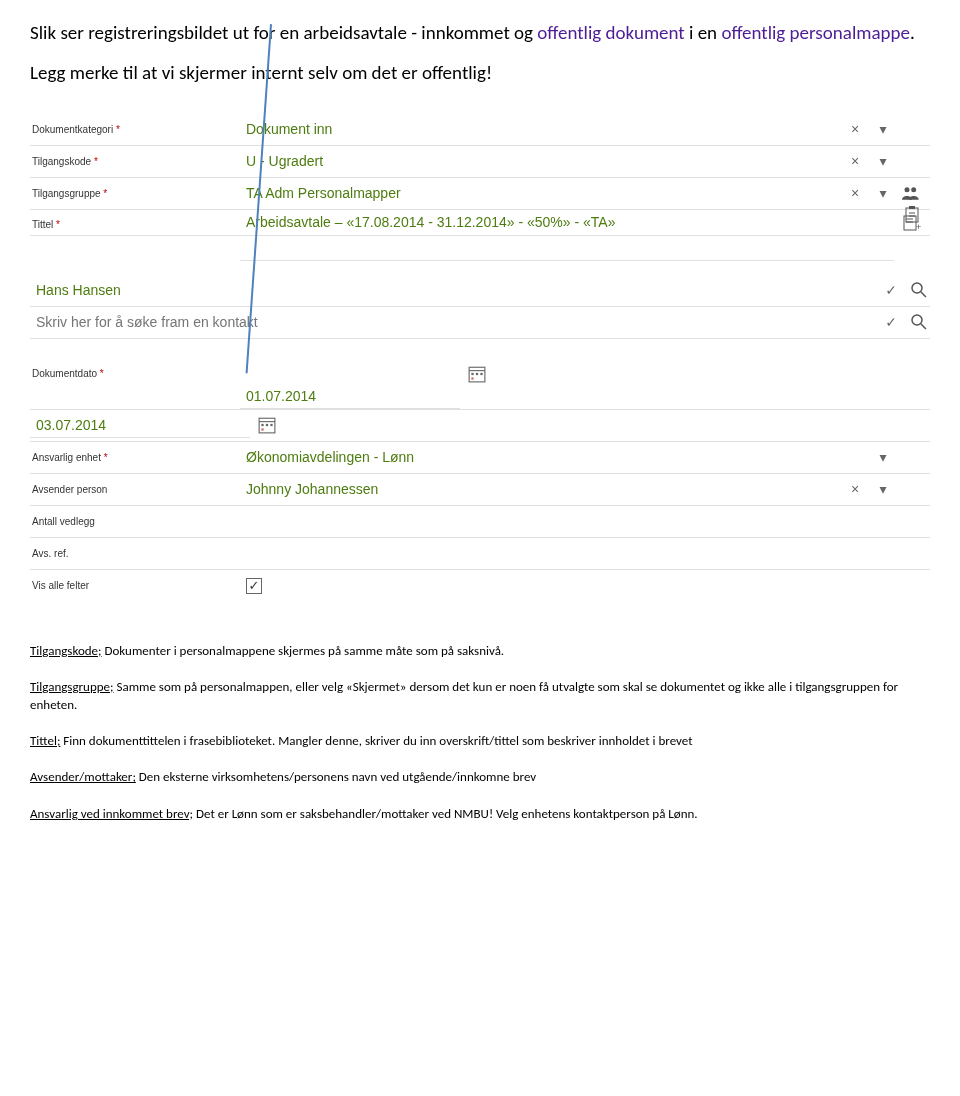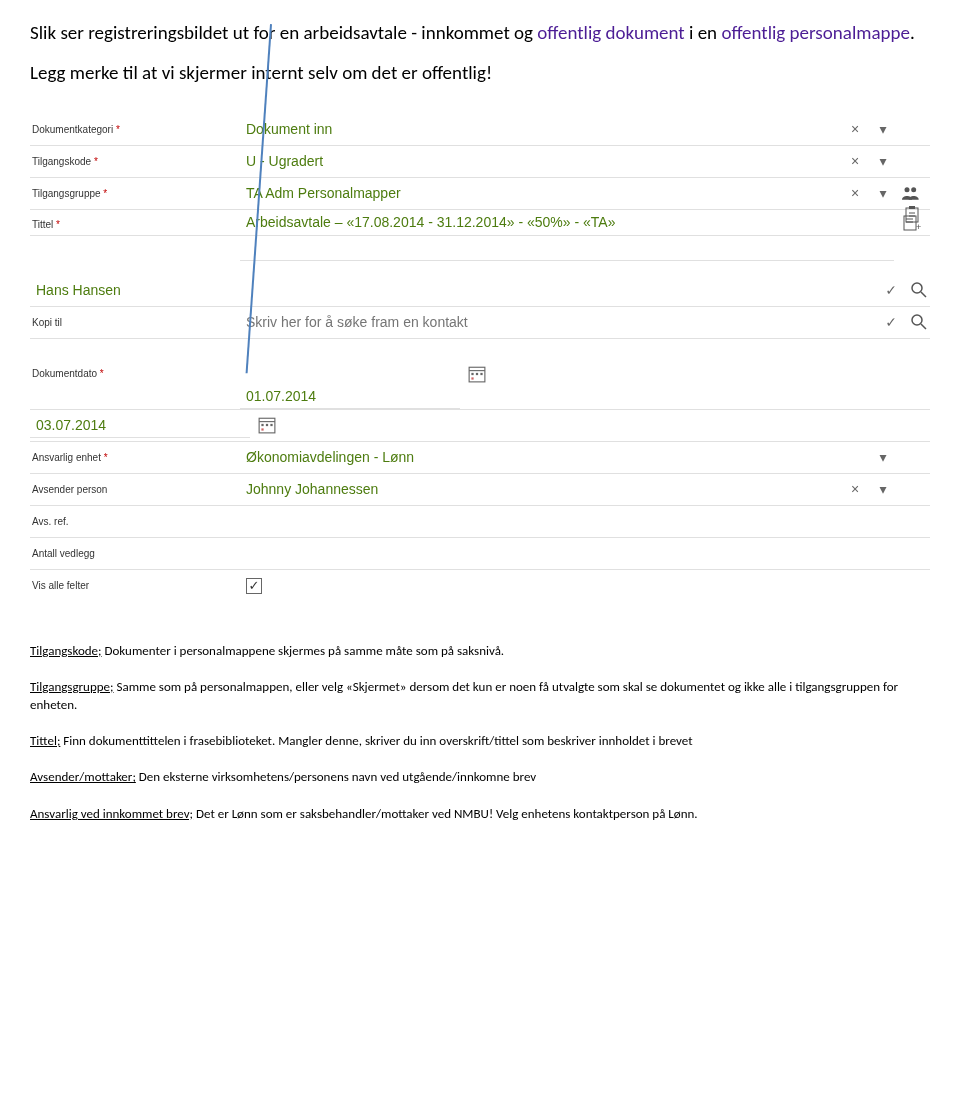--- a/index.html
+++ b/index.html
@@ -229,21 +229,20 @@
     <span class="icon-btn">✓</span>
     <span class="icon-btn">
       <svg viewBox="0 0 16 16">
           <circle cx="6" cy="6" r="5" fill="none" stroke="#555" stroke-width="1.5"></circle>
           <line x1="10" y1="10" x2="15" y2="15" stroke="#555" stroke-width="1.5"></line>
         </svg>
     </span>
   </div>
 
   <div class="form-row">
-    <div class="form-label">Kopi til</div>
     <div class="field-wrap">
       <input class="field-input wide placeholder" style="font-style: normal;" placeholder="Skriv her for å søke fram en kontakt">
     </div>
     <span class="icon-btn">✓</span>
     <span class="icon-btn">
       <svg viewBox="0 0 16 16">
           <circle cx="6" cy="6" r="5" fill="none" stroke="#555" stroke-width="1.5"></circle>
           <line x1="10" y1="10" x2="15" y2="15" stroke="#555" stroke-width="1.5"></line>
         </svg>
     </span>
@@ -300,29 +299,29 @@
     <div class="form-label">Avsender person</div>
     <div class="field-wrap">
       <input class="field-input wide" value="Johnny Johannessen" style="">
       <span class="icon-btn">×</span>
       <span class="icon-btn">▾</span>
     </div>
     <div class="ext-icons"></div>
   </div>
 
   <div class="form-row">
+    <div class="form-label">Antall vedlegg</div>
+    <div class="field-wrap">
+      <input class="field-input wide" value="" style="">
+    </div>
+    <div class="ext-icons"></div>
+  </div>
+
+  <div class="form-row">
     <div class="form-label">Avs. ref.</div>
-    <div class="field-wrap">
-      <input class="field-input wide" value="" style="">
-    </div>
-    <div class="ext-icons"></div>
-  </div>
-
-  <div class="form-row">
-    <div class="form-label">Antall vedlegg</div>
     <div class="field-wrap">
       <input class="field-input wide" value="" style="">
     </div>
     <div class="ext-icons"></div>
   </div>
 
   <div class="form-row no-border">
     <div class="form-label">Vis alle felter</div>
     <div class="field-wrap">
       <span class="checkbox">✓</span>

